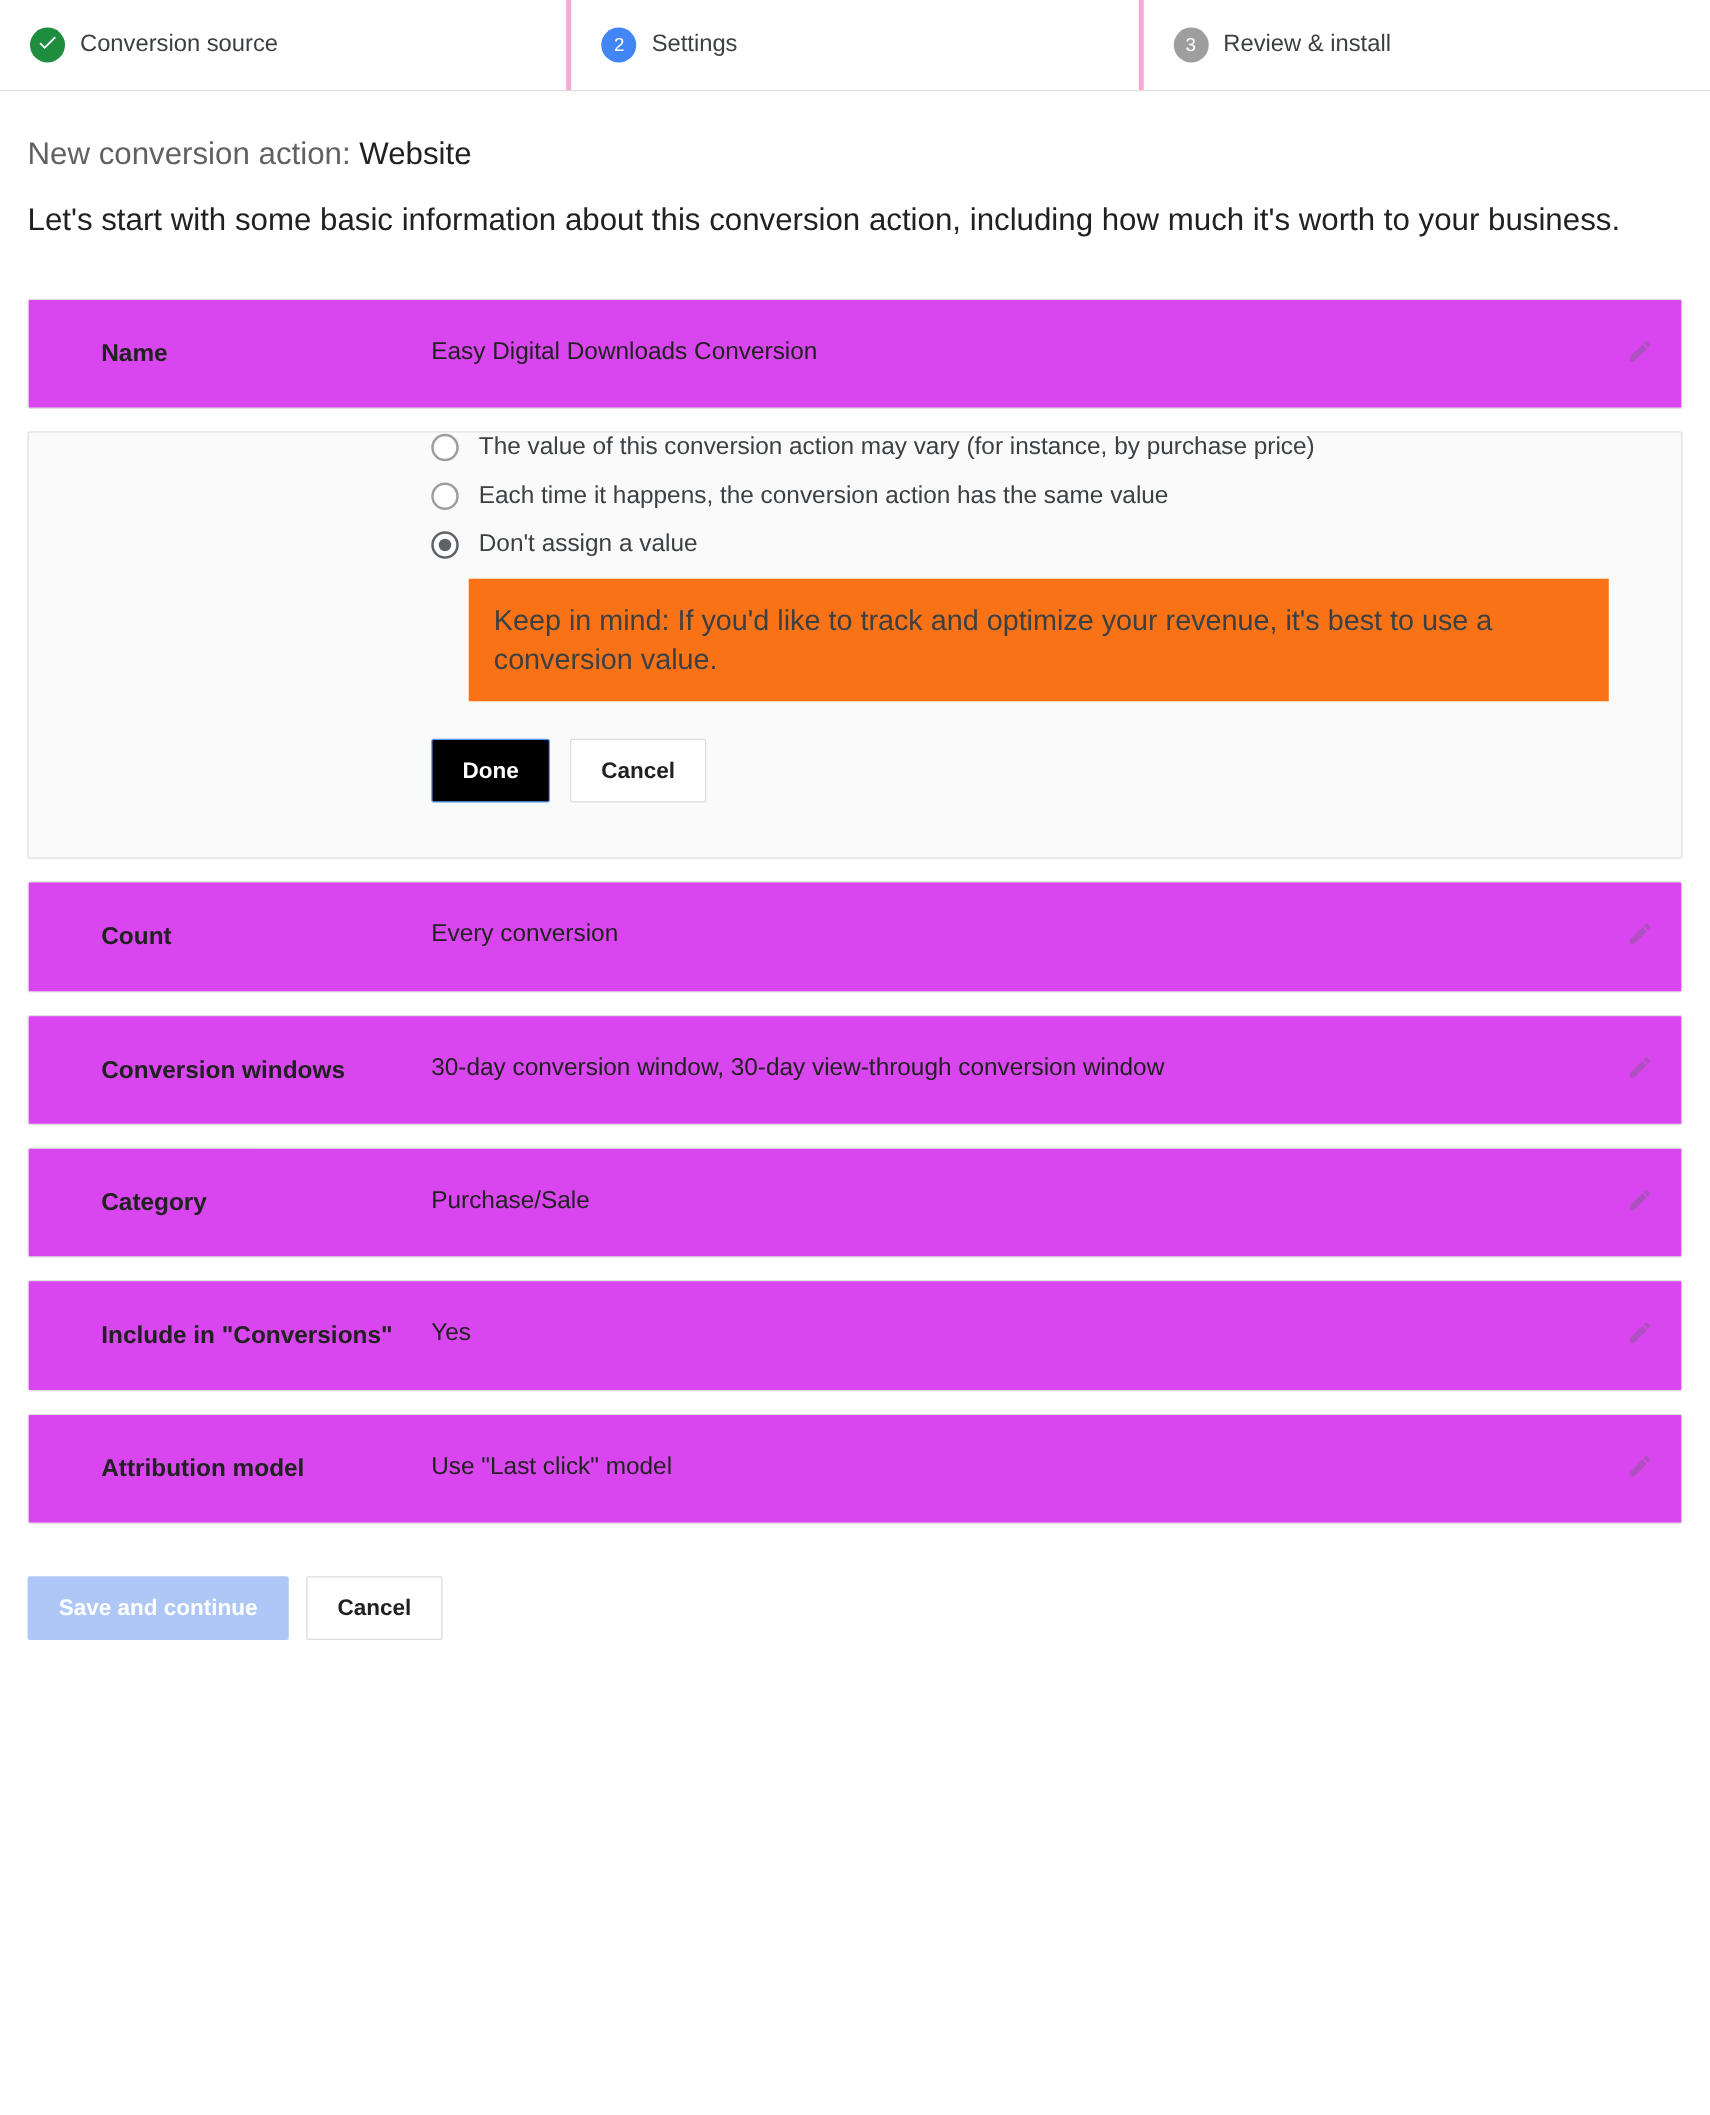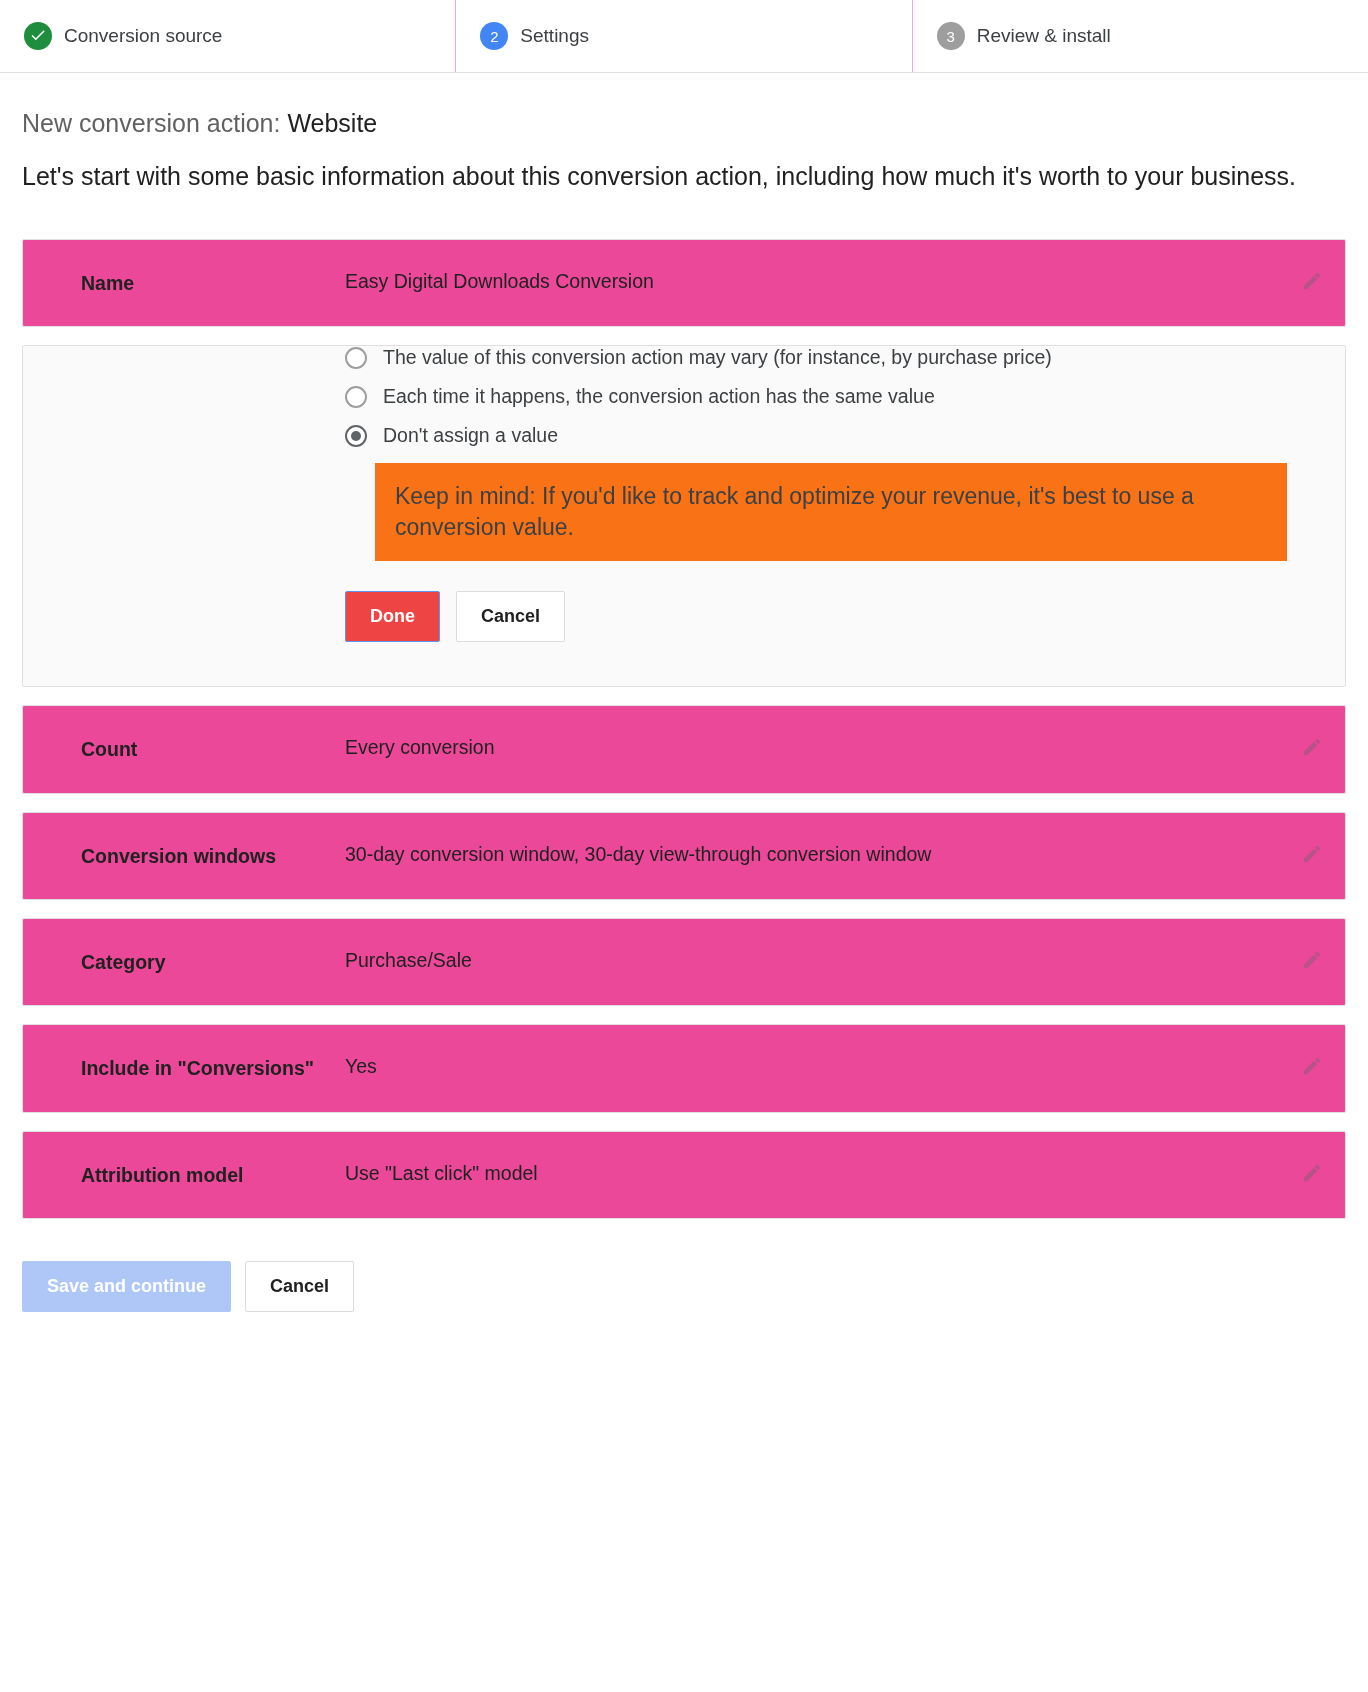--- a/index.html
+++ b/index.html
@@ -14,21 +14,21 @@
     display: flex;
     border-bottom: 1px solid #e0e0e0;
     padding: 0;
   }
   .step {
     flex: 1;
     display: flex;
     align-items: center;
     padding: 22px 24px;
     gap: 12px;
-    border-right: 1px solid #f9a8d4;
+    border-right: 4px solid #f9a8d4;
   }
   .step:last-child { border-right: none; }
   .step-circle {
     width: 28px;
     height: 28px;
     border-radius: 50%;
     display: flex;
     align-items: center;
     justify-content: center;
     flex-shrink: 0;
@@ -42,21 +42,21 @@
 
   .container { padding: 36px 22px 28px; }
   .title { color: #616161; font-size: 25px; margin: 0 0 24px; font-weight: 400;}
   .title .strong { color: #212121; }
   .subtitle { color: #212121; font-size: 25px; margin: 0 0 48px; }
 
   .card {
     border: 1px solid #e0e0e0;
     border-radius: 2px;
     margin-bottom: 18px;
-    background: #ec4899;
+    background: #d946ef;
   }
   .card.expanded { background: #fafafa; padding-bottom: 44px;}
   .card-row {
     display: flex;
     align-items: flex-start;
     padding: 30px 24px 30px 58px;
     position: relative;
   }
   .card.expanded .card-row { padding-top: 30px; padding-bottom: 10px; }
   .card-label {
@@ -118,21 +118,21 @@
   .btn {
     border: 1px solid #dadce0;
     background: #fff;
     padding: 14px 24px;
     font-size: 18px;
     font-weight: bold;
     color: #212121;
     cursor: pointer;
     border-radius: 2px;
   }
-  .btn.primary { background: #ef4444; color: #fff; border-color: #5b95f5; }
+  .btn.primary { background: #000000; color: #fff; border-color: #5b95f5; }
   .btn.primary.disabled { background: #aec7f6; border-color: #aec7f6; cursor: default; }
 
   .footer-btns { display: flex; gap: 14px; margin-top: 42px; }
   .check svg { width: 18px; height: 18px; }
 </style>
 </head>
 <body>
 
 <div class="stepper">
   <div class="step">

